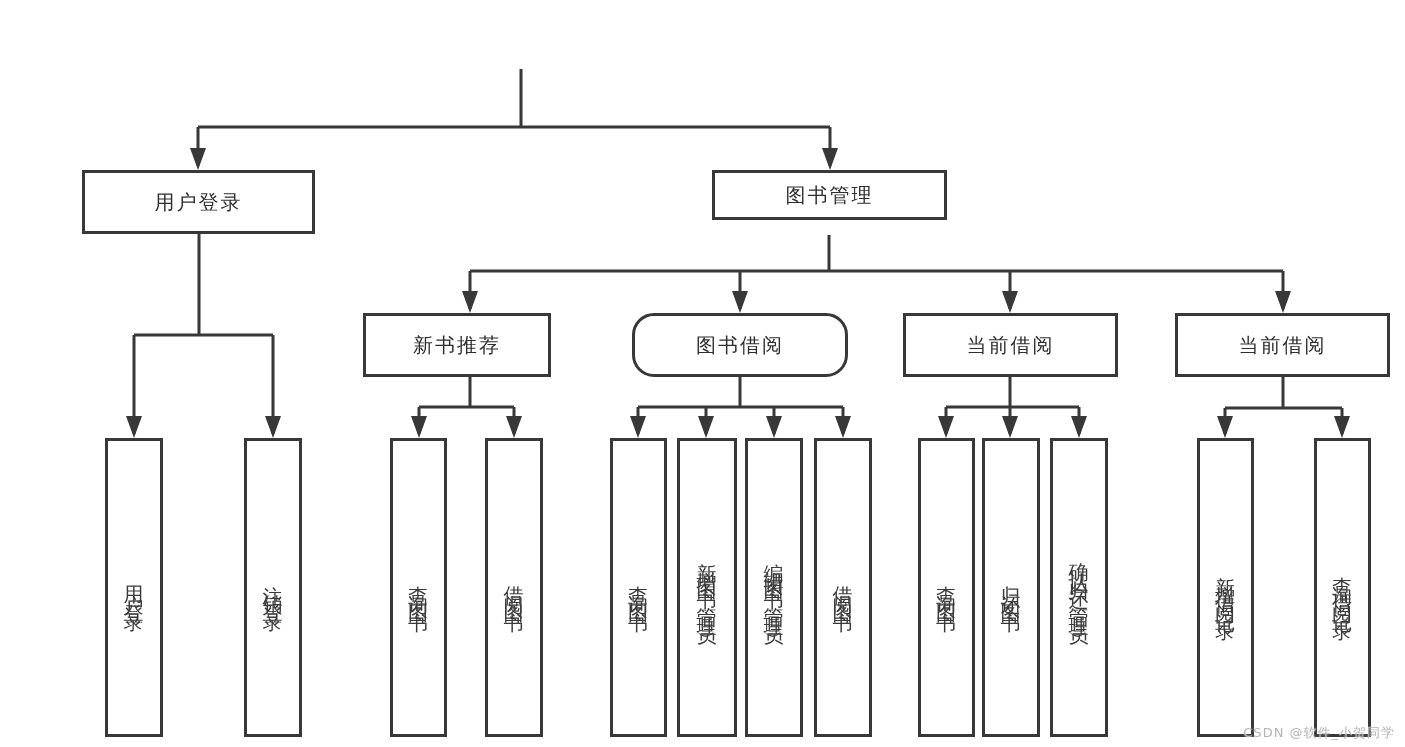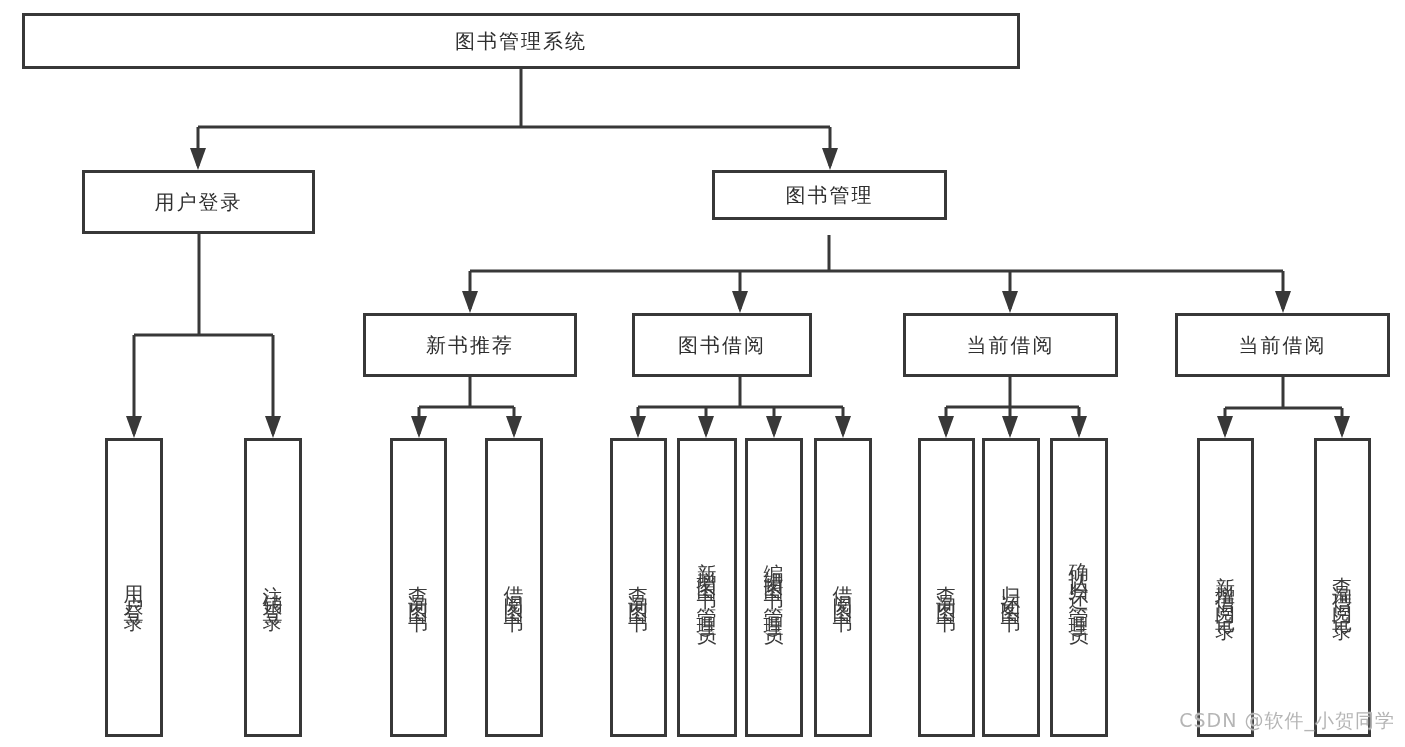--- a/index.html
+++ b/index.html
@@ -31,22 +31,22 @@
     writing-mode:vertical-rl;
     text-orientation:mixed;
     font-family:"DejaVu Serif","Liberation Serif",serif;
     font-size:20px;
     letter-spacing:9px;
     line-height:1;
     color:#3a3a3a;
   }
   .watermark{
     position:absolute;
-    right:10px;bottom:13px;
-    font-size:19px;
+    right:10px;bottom:5px;
+    font-size:13px;
     color:#b5b5b5;
     text-shadow:0 0 2px #ffffff;
     letter-spacing:1px;
     white-space:nowrap;
     margin-top:45px;
   }
 </style>
 </head>
 <body>
 
@@ -85,27 +85,26 @@
       <polygon points="766,416 782,416 774,438"></polygon>
       <polygon points="835,416 851,416 843,438"></polygon>
       <polygon points="938,416 954,416 946,438"></polygon>
       <polygon points="1002,416 1018,416 1010,438"></polygon>
       <polygon points="1071,416 1087,416 1079,438"></polygon>
       <polygon points="1217,416 1233,416 1225,438"></polygon>
       <polygon points="1334,416 1350,416 1342,438"></polygon>
     </g>
   </svg>
 
-  <div class="node h-node" style="left:22px;top:13px;width:998px;height:56px;">图书管理系统</div>
 
   <div class="node h-node" style="left:82px;top:170px;width:233px;height:64px;">用户登录</div>
   <div class="node h-node" style="left:712px;top:170px;width:235px;height:50px;">图书管理</div>
 
-  <div class="node h-node" style="left:363px;top:313px;width:214px;height:64px;">新书推荐</div>
-  <div class="node h-node" style="left:632px;top:313px;width:180px;height:64px;">图书借阅</div>
+  <div class="node h-node" style="left:363px;top:313px;width:188px;height:64px;">新书推荐</div>
+  <div class="node h-node" style="left:632px;top:313px;width:216px;height:64px;border-radius:22px;">图书借阅</div>
   <div class="node h-node" style="left:903px;top:313px;width:215px;height:64px;">当前借阅</div>
   <div class="node h-node" style="left:1175px;top:313px;width:215px;height:64px;">当前借阅</div>
 
   <div class="node v-node" style="left:105px;width:58px;">用户登录</div>
   <div class="node v-node" style="left:244px;width:58px;">注销登录</div>
 
   <div class="node v-node" style="left:390px;width:57px;">查询图书</div>
   <div class="node v-node" style="left:485px;width:58px;">借阅图书</div>
 
   <div class="node v-node" style="left:610px;width:57px;">查询图书</div>

